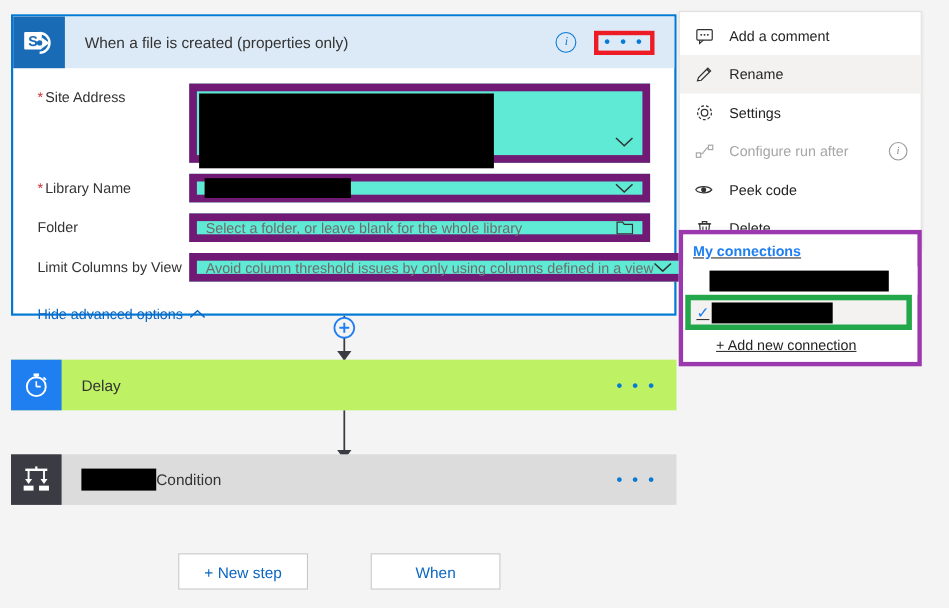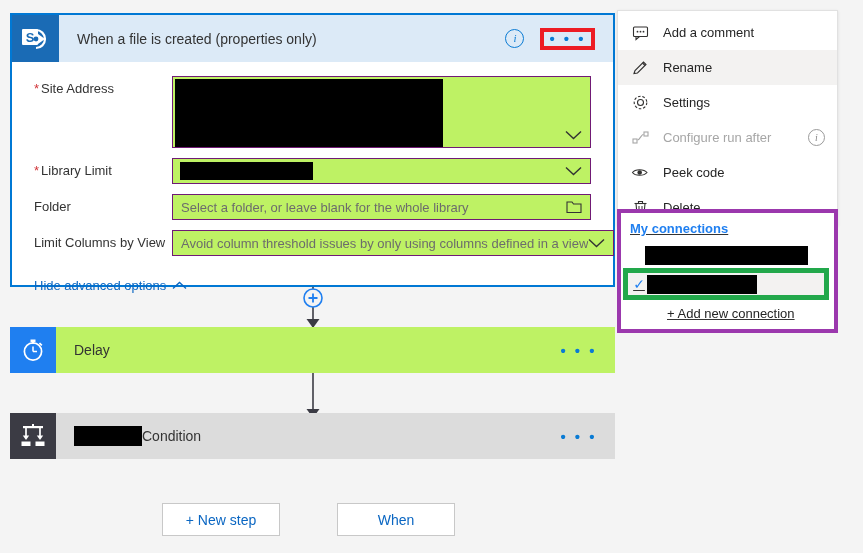--- a/index.html
+++ b/index.html
@@ -109,22 +109,22 @@
   .form-label {
     width: 138px;
     flex: 0 0 138px;
     font-size: 13px;
     color: #333;
     padding-top: 5px;
   }
   .req-star { color: #d13438; margin-right: 2px; }
   .field {
     flex: 1;
-    border: 1px solid #701a75;
-    background: #bef264;
+    border: 7px solid #701a75;
+    background: #5eead4;
     box-sizing: border-box;
     position: relative;
     display: flex;
     align-items: flex-end;
     justify-content: space-between;
     padding: 0 8px 0 0;
   }
   .field.tall { height: 72px; }
   .field.short { height: 26px; align-items: center; }
   .redact {
@@ -311,21 +311,21 @@
     color: #1f7ff0;
     font-size: 14px;
     display: flex;
     align-items: center;
     justify-content: center;
   }
   #add-connection-row {
     height: 26px;
     display: flex;
     align-items: center;
-    padding-left: 46px;
+    padding-left: 30px;
     font-size: 13px;
     color: #242424;
     cursor: pointer;
   }
 </style>
 </head>
 <body>
 
 <div id="designer">
 
@@ -360,21 +360,21 @@
           <div class="redact" style="width:268px;height:68px;position:absolute;left:2px;top:2px;"></div>
           <span></span>
           <svg class="chevron" viewBox="0 0 17 10">
               <path d="M1 1.5 L8.5 8.5 L16 1.5" fill="none" stroke="#333" stroke-width="1.4"></path>
             </svg>
         </div>
       </div>
 
       
       <div class="form-row">
-        <div class="form-label"><span class="req-star">*</span><span>Library Limit</span></div>
+        <div class="form-label"><span class="req-star">*</span><span>Library Name</span></div>
         <div class="field short">
           <div class="redact" style="width:133px;height:18px;margin-left:7px;"></div>
           <svg class="chevron" viewBox="0 0 17 10">
               <path d="M1 1.5 L8.5 8.5 L16 1.5" fill="none" stroke="#333" stroke-width="1.4"></path>
             </svg>
         </div>
       </div>
 
       
       <div class="form-row">

